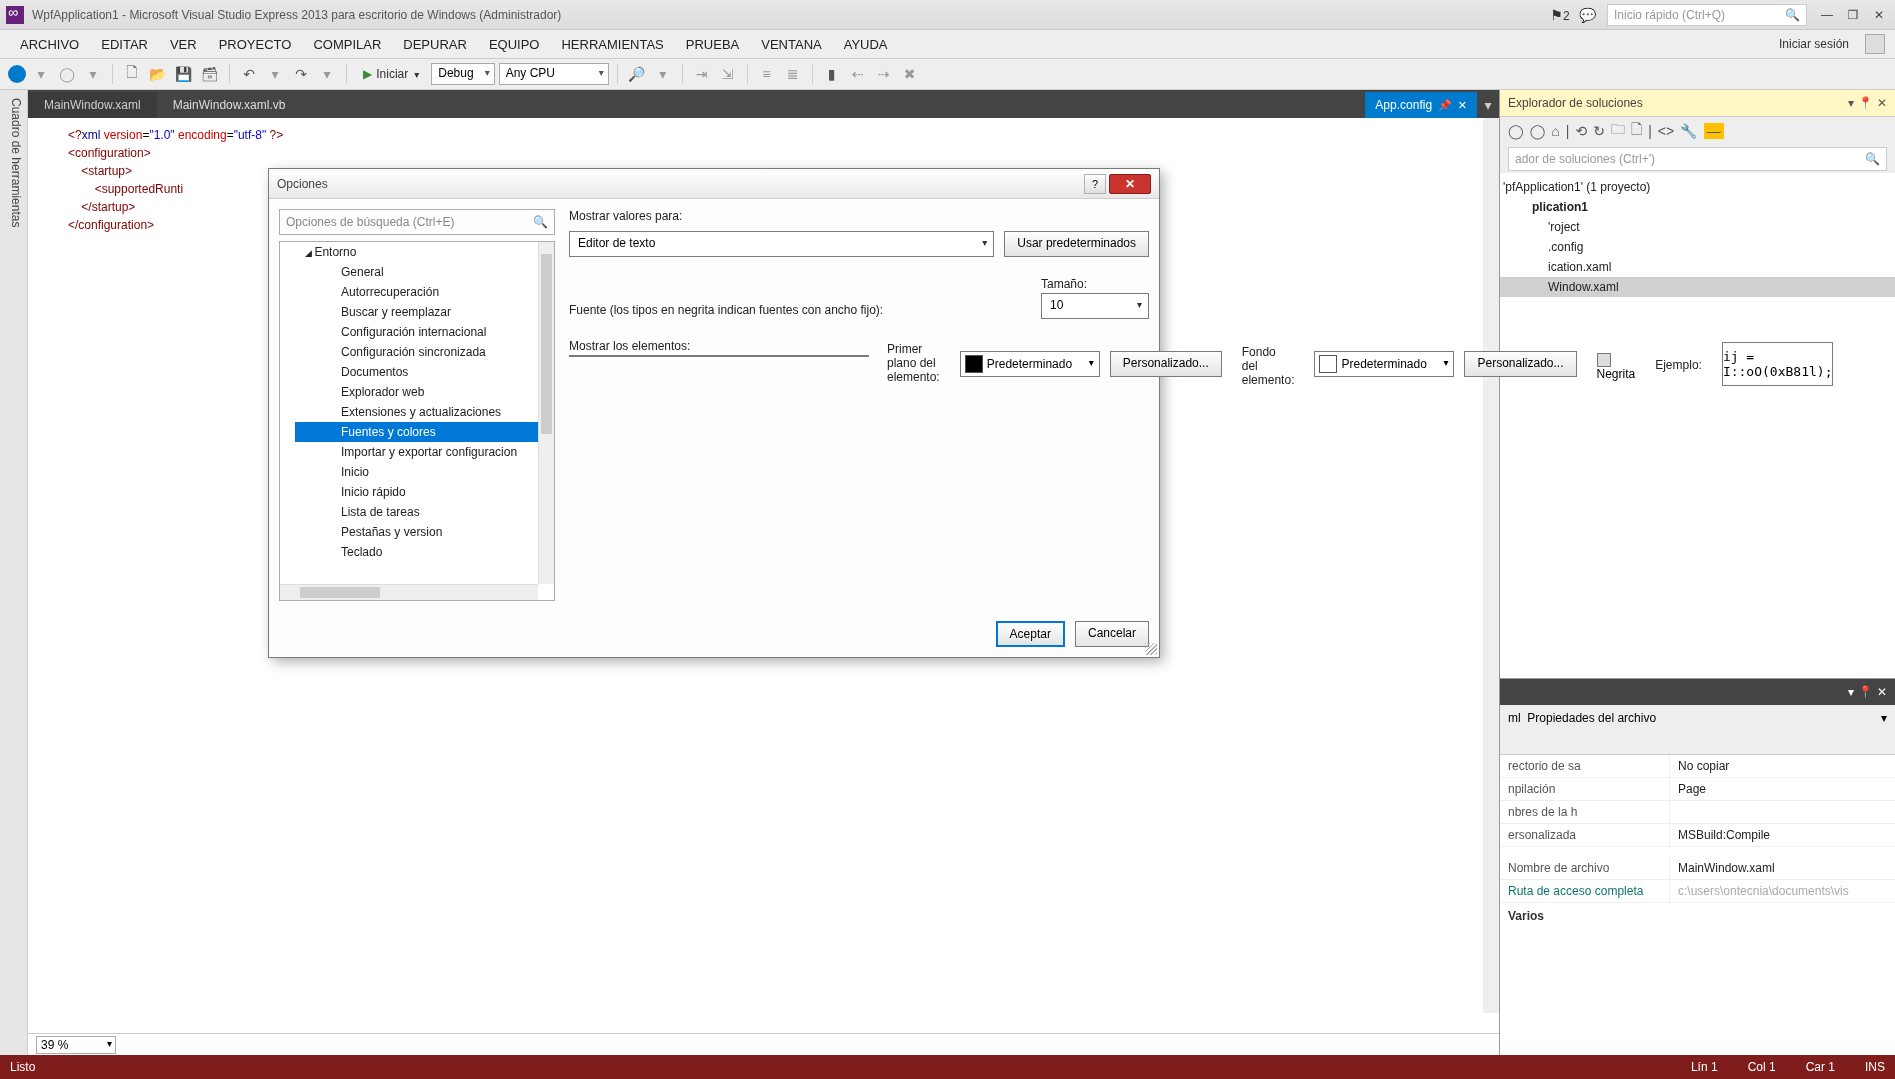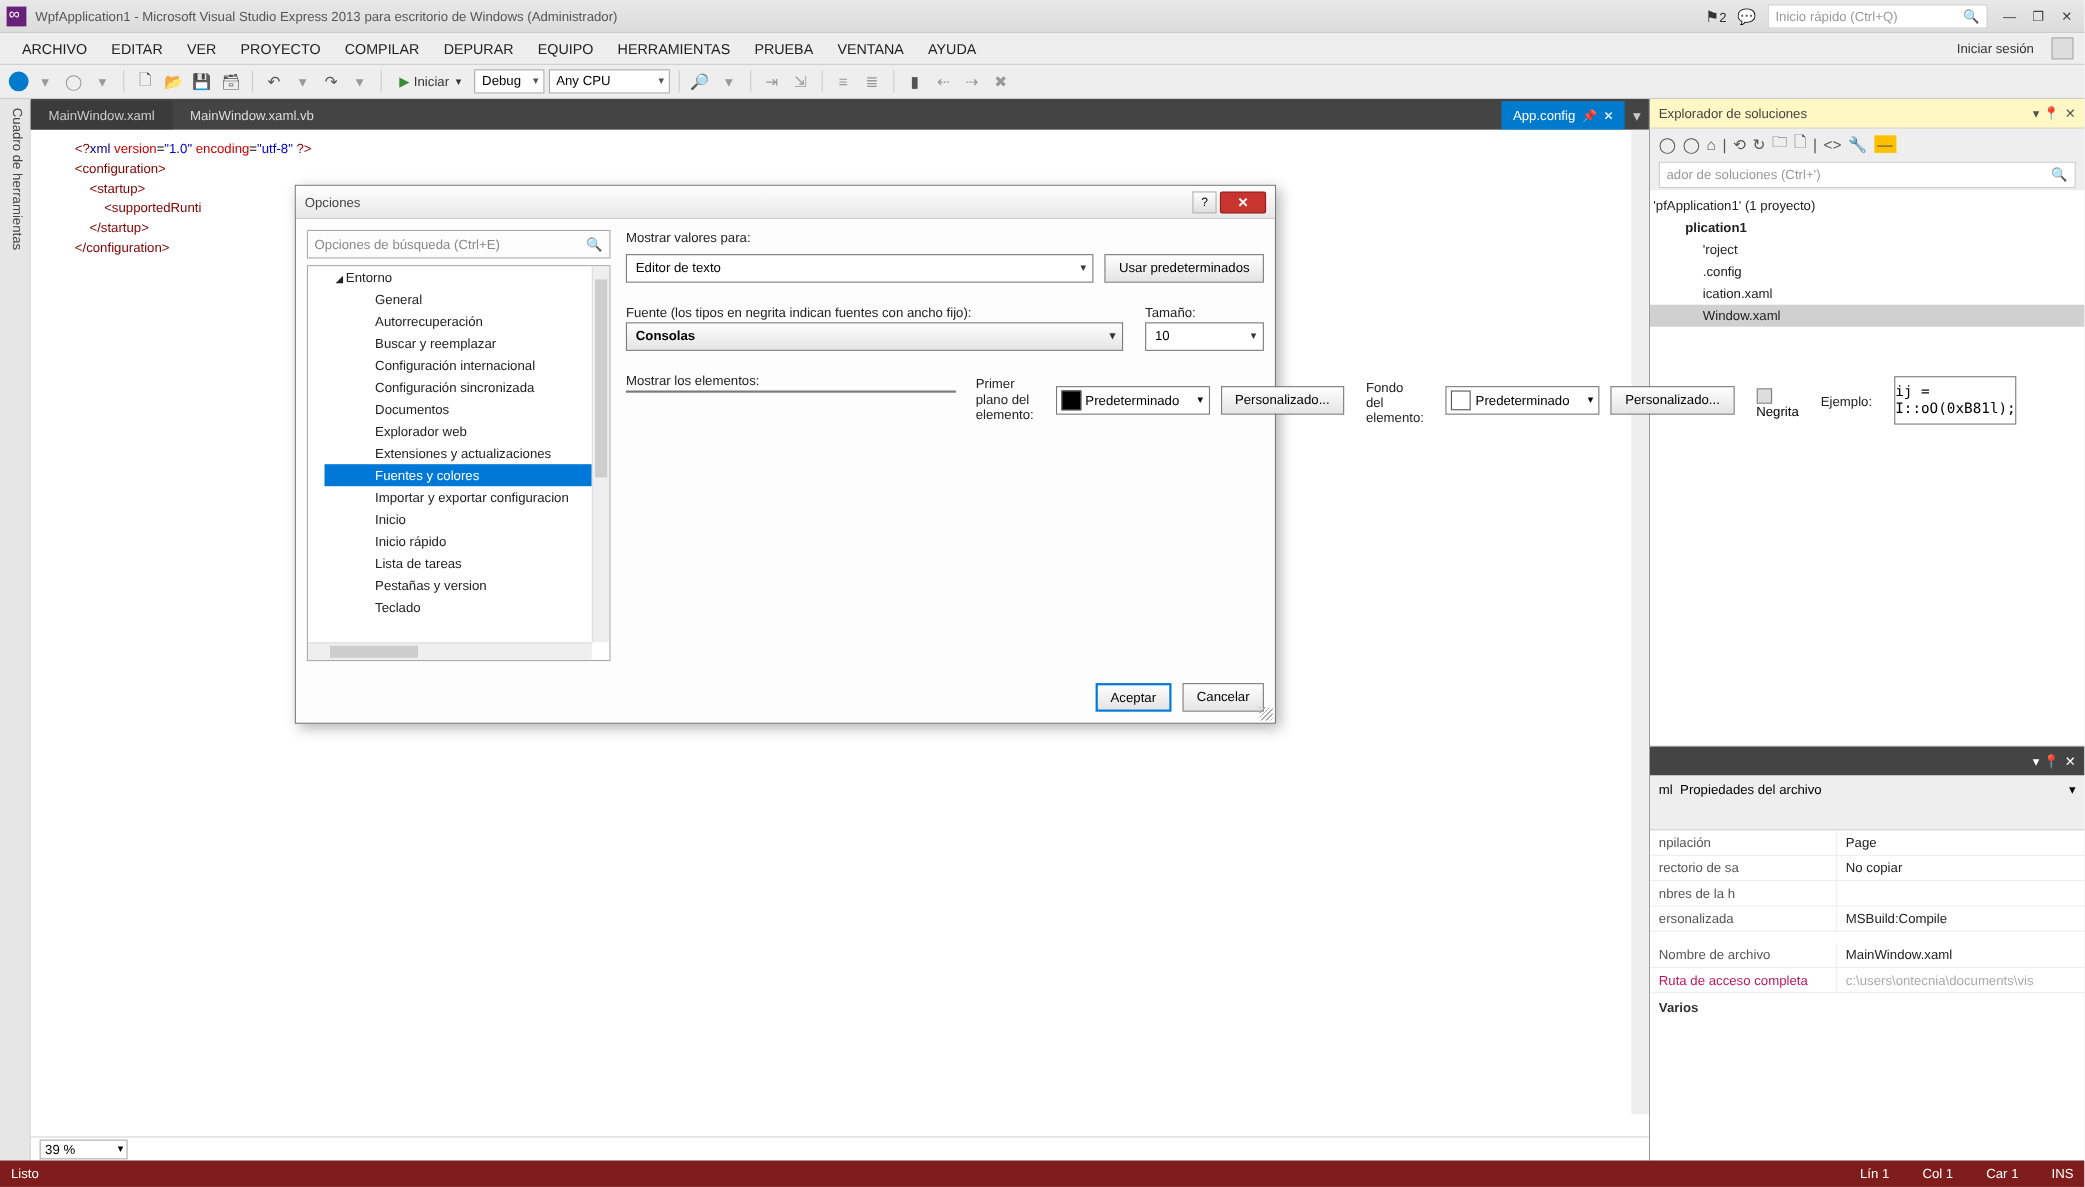--- a/index.html
+++ b/index.html
@@ -289,42 +289,42 @@
           </span>
       </div>
       <div class="props-subhead">
         <span>ml</span>&nbsp;&nbsp;
         <span>Propiedades del archivo</span>
         <span style="margin-left:auto;">▾</span>
       </div>
       <div class="props-toolbar"></div>
       <div class="props-grid">
         <div class="prop-row">
+            <div class="prop-name">rectorio de sa</div>
+            <div class="prop-val">No copiar</div>
+          </div>
+        <div class="prop-row">
             <div class="prop-name">npilación</div>
             <div class="prop-val">Page</div>
           </div>
         <div class="prop-row">
-            <div class="prop-name">rectorio de sa</div>
-            <div class="prop-val">No copiar</div>
-          </div>
-        <div class="prop-row">
             <div class="prop-name">nbres de la h</div>
             <div class="prop-val"></div>
           </div>
         <div class="prop-row">
             <div class="prop-name">ersonalizada</div>
             <div class="prop-val">MSBuild:Compile</div>
           </div>
         <div style="height:10px;"></div>
         <div class="prop-row">
             <div class="prop-name">Nombre de archivo</div>
             <div class="prop-val">MainWindow.xaml</div>
           </div>
         <div class="prop-row">
-            <div class="prop-name" style="color:#be185d;">Ruta de acceso completa</div>
+            <div class="prop-name" style="color:#0f766e;">Ruta de acceso completa</div>
             <div class="prop-val" style="color:#aaa;">c:\users\ontecnia\documents\vis</div>
           </div>
         <div class="prop-cat">Varios</div>
       </div>
     </div>
   </div>
 </div>
 
 <div class="status-bar">
   <span>Listo</span>
@@ -380,21 +380,20 @@
       <div class="dlg-label">Mostrar valores para:</div>
       <div class="dlg-row">
         <div class="dlg-combo plain" style="flex:1;">Editor de texto</div>
         <div class="dlg-btn">Usar predeterminados</div>
       </div>
 
       <div style="height:8px;"></div>
       <div class="dlg-row" style="align-items:flex-end; gap:20px;">
         <div style="flex:1;">
           <div class="dlg-label">Fuente (los tipos en negrita indican fuentes con ancho fijo):</div>
-          <div class="dlg-combo" style="width:100%;">Consolas</div>
         </div>
         <div style="width:108px;">
           <div class="dlg-label">Tamaño:</div>
           <div class="dlg-combo plain">10</div>
         </div>
       </div>
 
       <div style="height:8px;"></div>
       <div class="dlg-row" style="align-items:flex-start; gap:18px;">
         <div style="flex:1; display:flex; flex-direction:column;">

